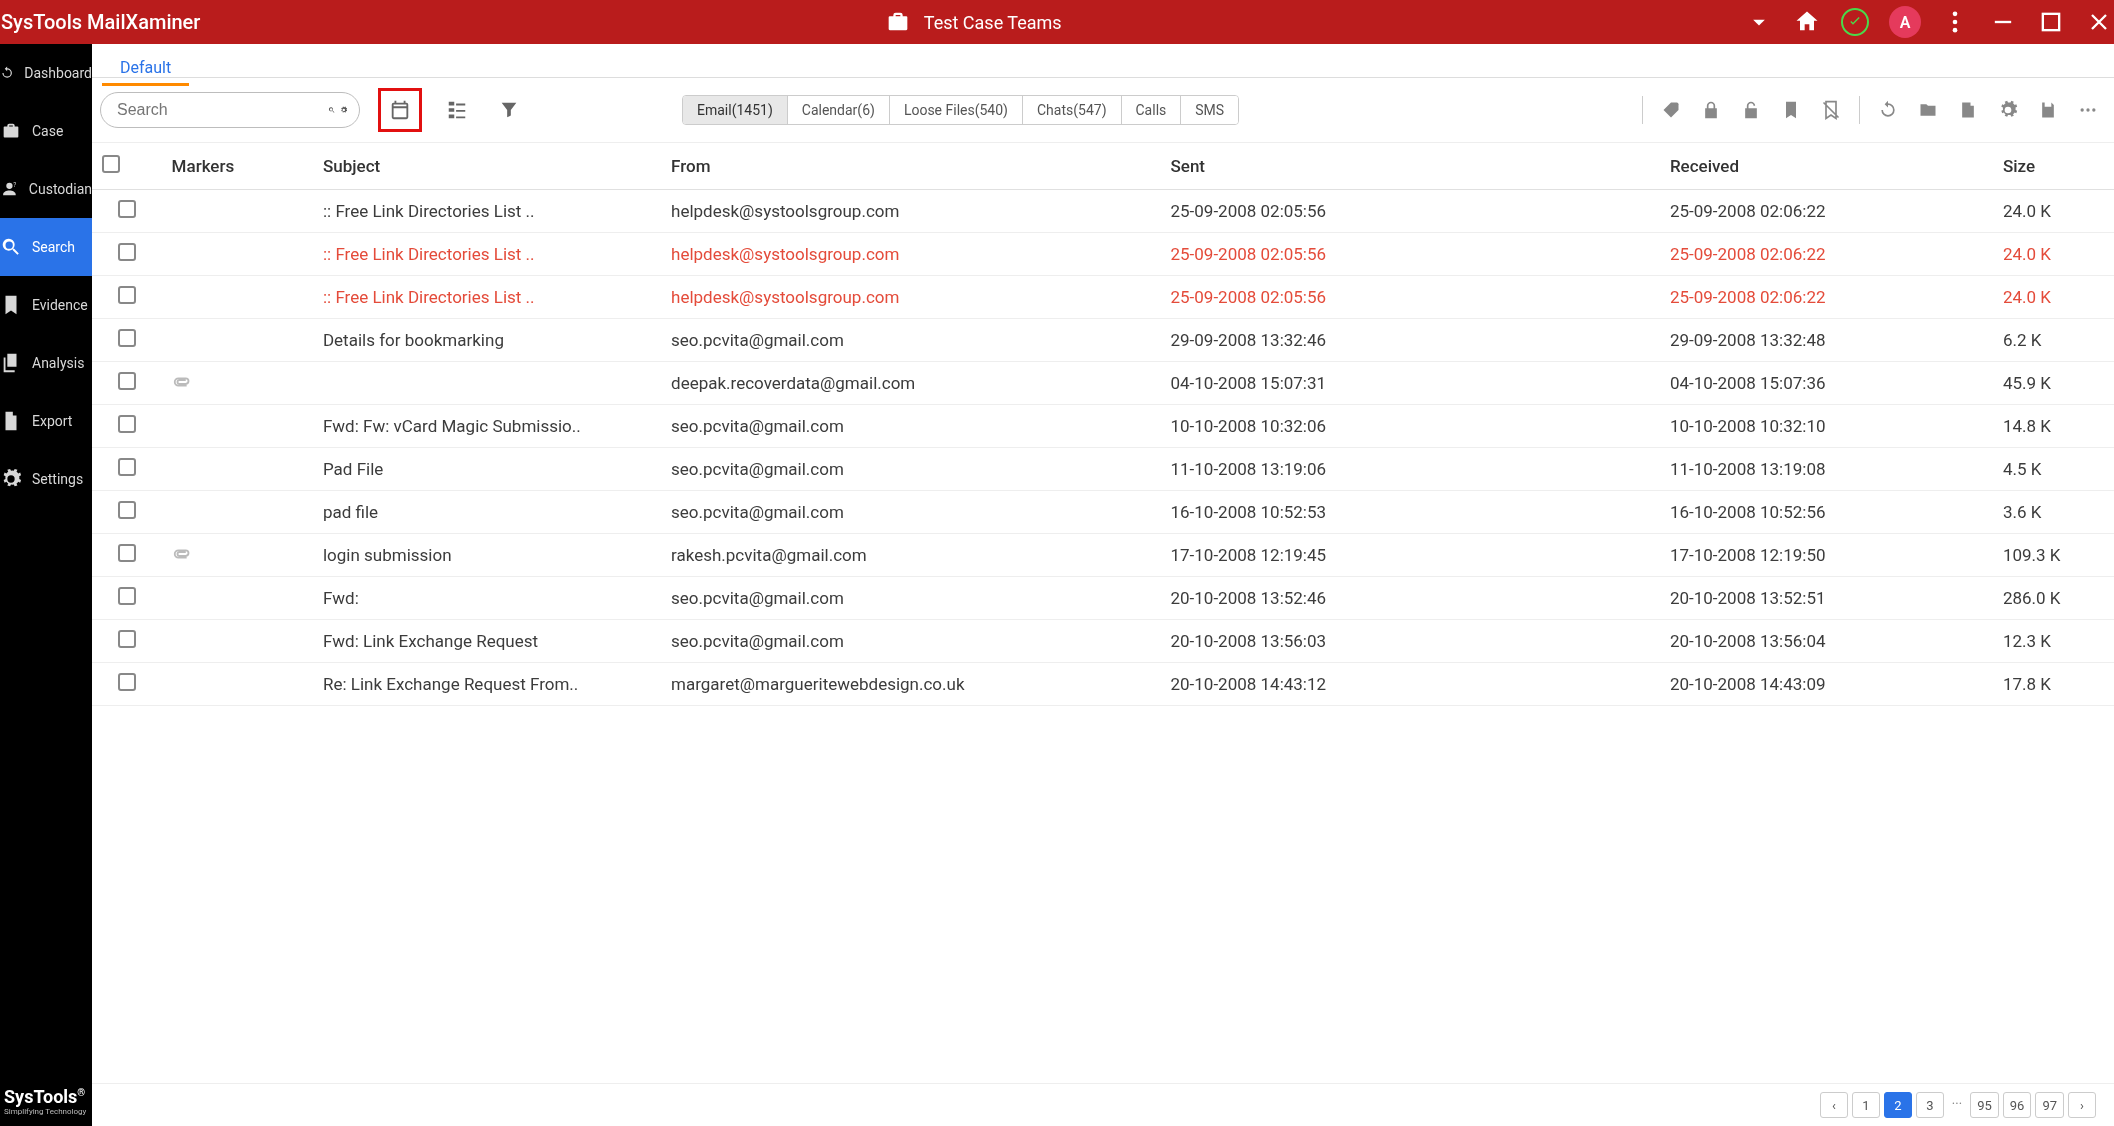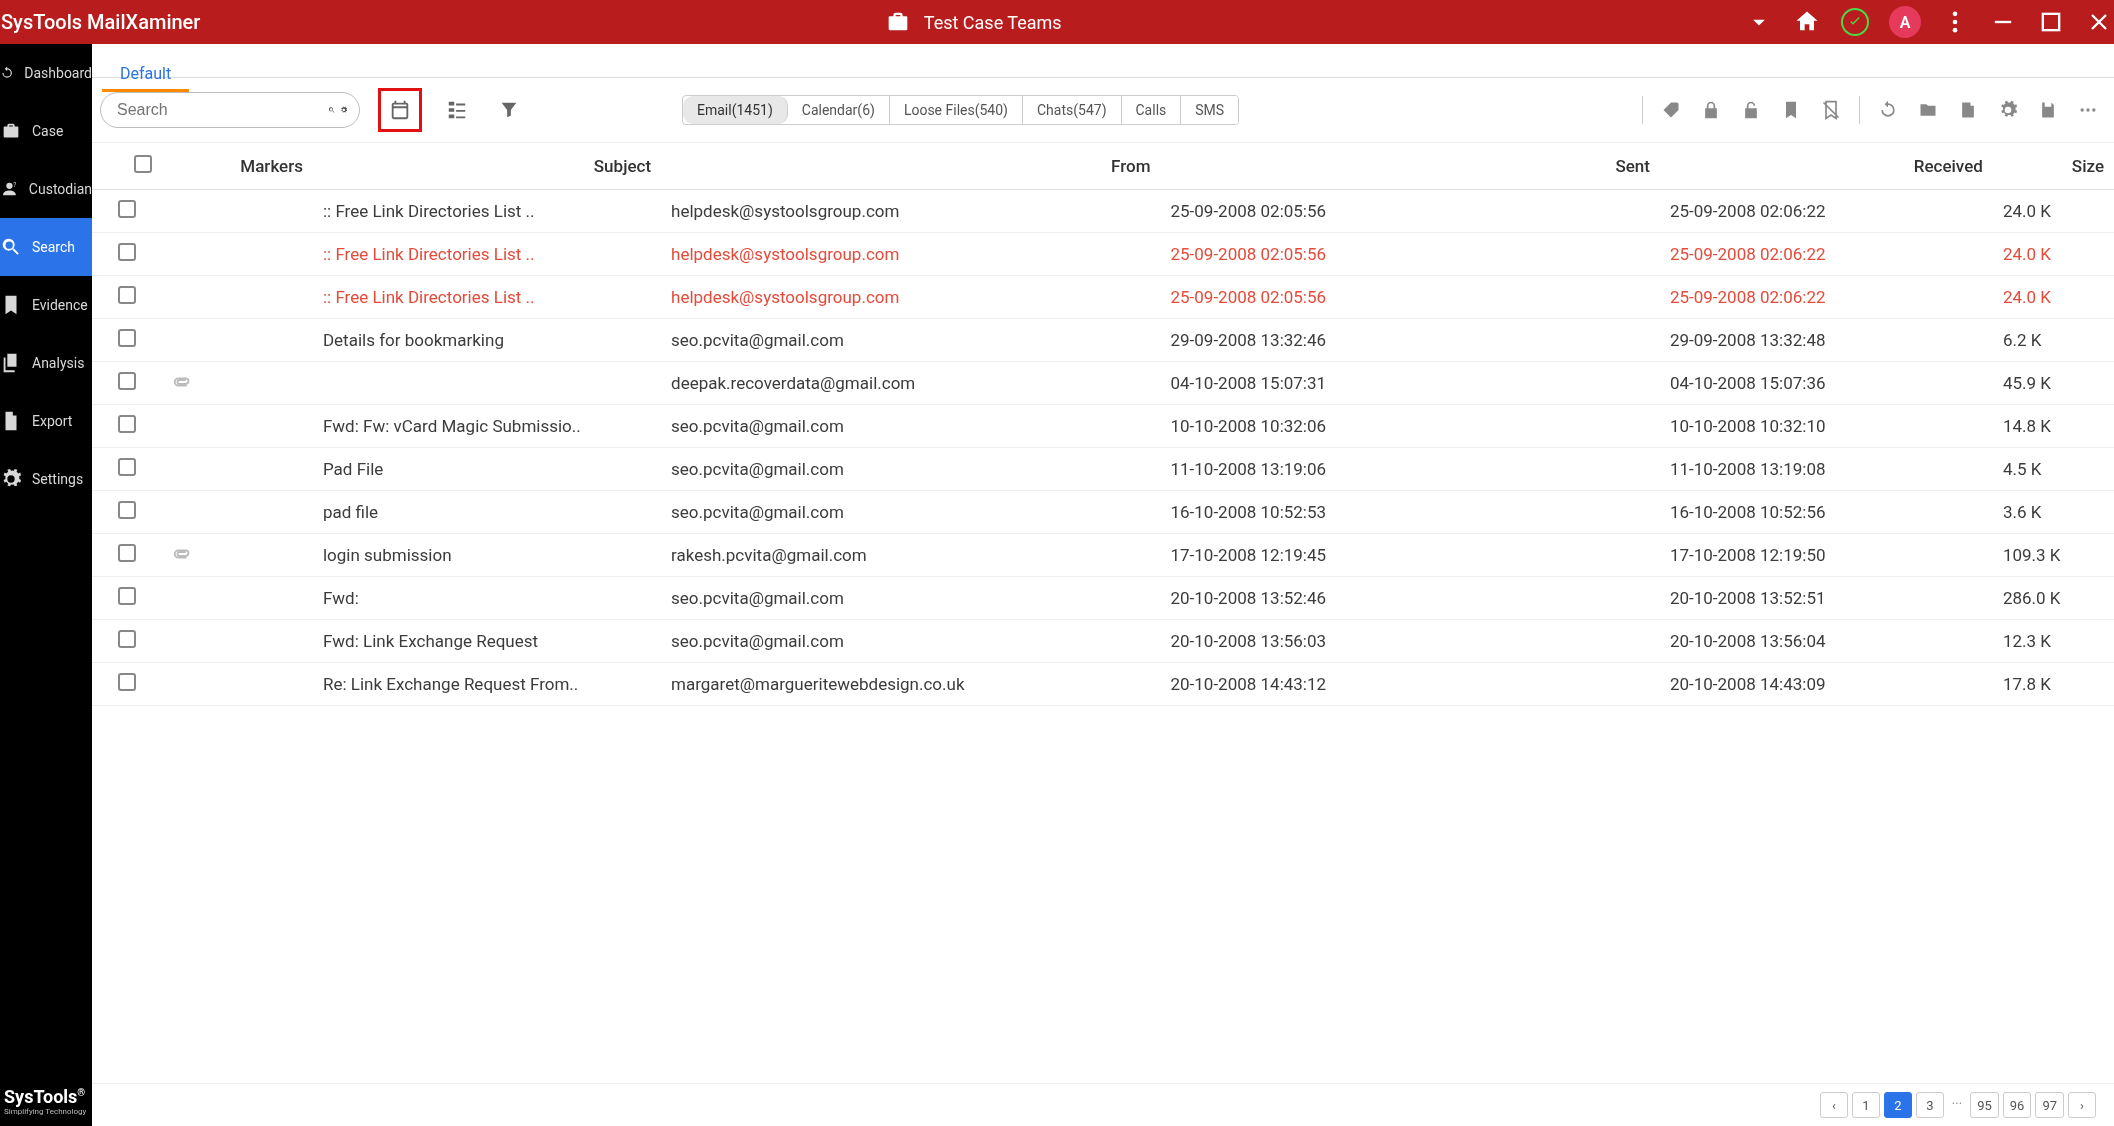--- a/index.html
+++ b/index.html
@@ -20,43 +20,43 @@
 .nav-item { height: 58px; display: flex; flex-direction: row; align-items: center; gap: 10px; cursor: pointer; font-size: 14px; color: #d8d8d8; }
 .nav-item.active { background: #2a73e8; color: #fff; }
 .nav-item svg { fill: #d8d8d8; width: 22px; height: 22px; }
 .nav-item.active svg { fill: #fff; }
 .brand-foot { margin-top: auto; padding: 8px 4px 10px; display:flex; flex-direction:column; align-items:flex-start;}
 .brand-foot .brand { color:#fff; font-weight:700; font-size:18px; }
 .brand-foot .tag { font-size:8px; color:#bbb; }
 
 .content { flex: 1; display: flex; flex-direction: column; overflow: hidden; }
 .tabbar { height: 34px; display: flex; align-items: flex-end; padding-left: 10px; border-bottom: 1px solid #ddd; }
-.tab { padding: 6px 18px; font-size: 16px; color: #2a73e8; border-bottom: 3px solid #ff8a00; position: relative; top:15px; cursor:pointer;}
+.tab { padding: 6px 18px; font-size: 16px; color: #2a73e8; border-bottom: 3px solid #ff8a00; position: relative; top:9px; cursor:pointer;}
 
 .toolbar { display: flex; align-items: center; padding: 10px 14px 10px 8px; gap: 18px; border-bottom: 1px solid #eee; }
 .search-wrap { display: flex; align-items:center; border: 1px solid #bdbdbd; border-radius: 22px; height: 36px; padding: 0 12px 0 16px; width: 260px; }
 .search-wrap input { border: none; outline: none; flex:1; font-size: 16px; color:#666; }
 .search-wrap svg { fill:#555; width:20px; height:20px; margin-left:4px; cursor:pointer;}
 .tbbtn { width:34px; height:34px; display:flex; align-items:center; justify-content:center; cursor:pointer;}
 .tbbtn svg { fill:#666; width:22px; height:22px;}
 .highlight-box { border: 3px solid #e21010; padding: 2px; }
 
 .chips { display:flex; border:1px solid #ccc; border-radius:4px; overflow:hidden; }
 .chip { padding: 6px 14px; font-size: 14px; color:#555; border-right:1px solid #ccc; cursor:pointer; background:#fff;}
-.chip.active { background:#e8e8e8; color:#333;border-radius:10px;}
+.chip.active { background:#e8e8e8; color:#333;}
 .chip:last-child { border-right:none; }
 
 .tool-icons { margin-left:auto; display:flex; align-items:center; gap:16px;}
 .divider { width:1px; height:28px; background:#ccc; }
 .tool-icons .ti { width:24px; height:24px; display:flex; align-items:center; justify-content:center; cursor:pointer;}
 .tool-icons svg { fill:#888; width:20px; height:20px;}
 
 .grid { flex:1; overflow:auto; }
 .grid table { width:100%; border-collapse:collapse; }
-.grid th { text-align:right; font-weight:500; font-size:17px; padding: 12px 10px; border-bottom:1px solid #e0e0e0; color:#333;}
+.grid th { text-align:left; font-weight:500; font-size:17px; padding: 12px 10px; border-bottom:1px solid #e0e0e0; color:#333;}
 .grid td { padding: 10px 10px; border-bottom:1px solid #eee; font-size:17px; vertical-align:middle; color:#3c3c3c;}
 .grid tr.flagged td { color:#e44b3a;}
 .col-cb { width:46px; text-align:center;}
 .col-mk { width:100px;}
 .col-subj { width:230px;}
 .col-from { width:330px;}
 .col-sent { width:330px;}
 .col-recv { width:220px;}
 .col-size { width:80px;}
 .cb { width:18px; height:18px; border:2px solid #888; border-radius:3px; display:inline-block; cursor:pointer;}

